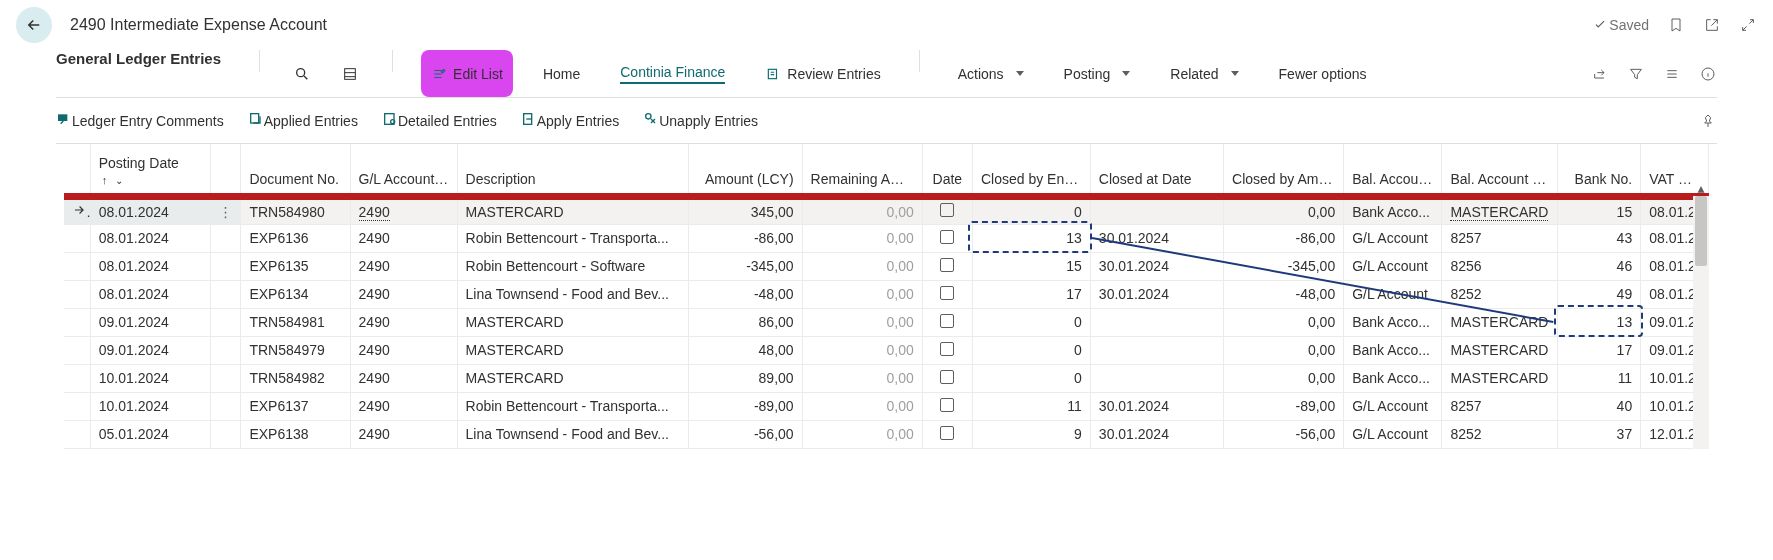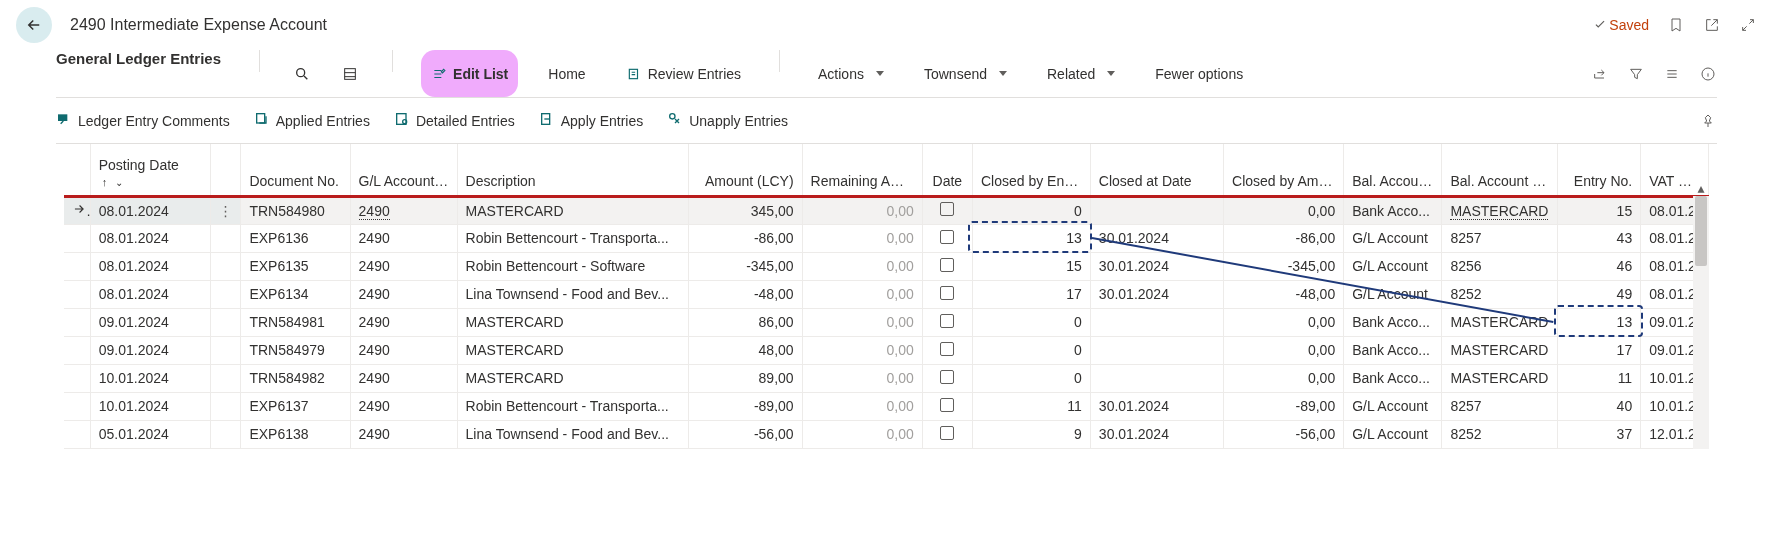--- a/index.html
+++ b/index.html
@@ -22,57 +22,57 @@
     border-radius: 50%;
     background: #d9ecef;
     display: flex;
     align-items: center;
     justify-content: center;
     margin-right: 18px;
     cursor: pointer;
   }
   .header-title { font-size: 16px; color: #323130; }
   .header-right { margin-left: auto; display: flex; align-items: center; gap: 18px; color: #605e5c;}
-  .saved { color: #c2410c; display:flex; align-items:flex-start; gap:2px;}
+  .saved { color: #737373; display:flex; align-items:flex-start; gap:2px;}
   .hdr-icon { width:18px; height:18px; display:flex; align-items:center; justify-content:center; cursor:pointer;}
   
   .toolbar {
     margin: 0 56px;
     display: flex;
     border-bottom: 1px solid #e1dfdd;
     height: 48px;
     gap: 20px;
   }
   .toolbar .title { font-weight: 600; font-size: 15px; margin-right: 10px; white-space:nowrap;}
   .toolbar .sep { width:1px; height:22px; background:#e1dfdd; margin: 0 8px;}
   .tb-btn { display:flex; align-items:center; gap:6px; padding: 6px 10px; cursor:pointer; color:#323130; white-space:nowrap;}
   .tb-btn.icononly { padding: 6px 6px;}
-  .tb-btn.highlight { background:#f0abfc; border-radius:14px;font-weight:bold;}
+  .tb-btn.highlight { background:#d946ef; border-radius:8px;}
   .tb-btn .ico { width:16px; height:16px; display:inline-flex; align-items:center; justify-content:center;}
   .tb-link { color:#0f6b6f; border-bottom:2px solid #0f6b6f; padding-bottom:2px;}
   .chev::after { content:""; display:inline-block; border-left:4px solid transparent; border-right:4px solid transparent; border-top:5px solid #605e5c; margin-left:6px; vertical-align:middle;}
   .toolbar-right { margin-left:auto; display:flex; gap:18px; align-items:center;}
   
   .subbar {
     margin: 0 56px;
     display: flex;
     align-items: center;
     height: 46px;
     gap: 24px;
     border-bottom: 1px solid #e1dfdd;
     position:relative;
   }
-  .sub-btn { display:flex; align-items:center; gap:6px; cursor:pointer; color:#323130;}
+  .sub-btn { display:flex; align-items:center; cursor:pointer; color:#323130;}
   .sub-btn .ico { color:#0f6b6f; }
   .pin-right { position:absolute; right:0;}
   
   .grid-wrap { margin: 0 64px 0 64px; position:relative; overflow:hidden;}
   table { border-collapse: collapse; width: 100%; table-layout:fixed;}
   th, td { border-right: 1px solid #edebe9; border-bottom: 1px solid #edebe9; padding: 0 8px; height: 28px; text-align:left; overflow:hidden; text-overflow:ellipsis; white-space:nowrap; font-size:14px;}
-  th { border-bottom: 3px solid #b91c1c; padding-bottom:6px; padding-top:4px; font-weight:400; color:#323130; height:52px; vertical-align:bottom; position:relative;}
+  th { border-bottom: 7px solid #b91c1c; padding-bottom:6px; padding-top:4px; font-weight:400; color:#323130; height:52px; vertical-align:bottom; position:relative;}
   th.right, td.right { text-align:right; }
   th.center, td.center { text-align:center; }
   .dim { color:#a19f9d; }
   .linkish { color:#323130; border-bottom:1px dotted #323130; cursor:pointer;}
   tr.sel { background:#f3f2f1; }
   tr.sel td:first-child, tr.sel td:nth-child(2), tr.sel td:nth-child(3) { background:#e9ecec;}
   .rowmenu { color:#605e5c; cursor:pointer; display:inline-flex; align-items:center; justify-content:center; width:100%;}
   .cb { width:14px; height:14px; border:1px solid #605e5c; border-radius:2px; display:inline-block;}
   .sort::after { content:"↑"; font-size:11px; margin-left:3px;}
   .scrollbar { position:absolute; right:0; top:52px; bottom:0; width:16px; background:#f3f2f1;}
@@ -143,34 +143,37 @@
         <svg width="14" height="14" viewBox="0 0 24 24" fill="none" stroke="#0f6b6f" stroke-width="2">
           <path d="M4 6h12M4 12h12M4 18h12M20 4l2 2-4 4-2-2z"></path>
         </svg>
       </span>
       <span>Edit List</span>
     </div>
   <div class="tb-btn">
       <span>Home</span>
     </div>
   <div class="tb-btn">
+      <span class="tb-link">Continia Finance</span>
+    </div>
+  <div class="tb-btn">
       <span class="ico">
         <svg width="14" height="14" viewBox="0 0 24 24" fill="none" stroke="#0f6b6f" stroke-width="2">
           <rect x="4" y="4" width="14" height="16"></rect>
           <path d="M8 9h6M8 13h6"></path>
         </svg>
       </span>
       <span>Review Entries</span>
     </div>
   <div class="sep"></div>
   <div class="tb-btn chev">
       <span>Actions</span>
     </div>
   <div class="tb-btn chev">
-      <span>Townsend</span>
+      <span>Posting</span>
     </div>
   <div class="tb-btn chev">
       <span>Related</span>
     </div>
   <div class="tb-btn">
       <span>Fewer options</span>
     </div>
   <div class="toolbar-right">
     <div class="hdr-icon">
         <svg width="16" height="16" viewBox="0 0 24 24" fill="none" stroke="#605e5c" stroke-width="1.5">
@@ -268,21 +271,21 @@
         <th><span>G/L Account No.</span> </th>
         <th><span>Description</span></th>
         <th class="right"><span>Amount (LCY)</span></th>
         <th class="right"><span>Remaining Amount</span></th>
         <th class="center"><span>Date</span></th>
         <th class="right"><span>Closed by Entry No.</span></th>
         <th><span>Closed at Date</span></th>
         <th class="right"><span>Closed by Amount</span></th>
         <th><span>Bal. Account Type</span></th>
         <th><span>Bal. Account No.</span></th>
-        <th class="right"><span>Entry No.</span></th>
+        <th class="right"><span>Bank No.</span></th>
         <th><span>VAT Date</span></th>
       </tr>
     </thead>
     <tbody id="tbody">
         <tr class="sel">
           <td class="center"><svg width="14" height="14" viewBox="0 0 24 24" fill="none" stroke="#323130" stroke-width="2">
               <path d="M5 12h12M13 6l6 6-6 6"></path>
             </svg></td>
           <td>08.01.2024</td>
           <td class="center"><span class="rowmenu">⋮</span></td>

